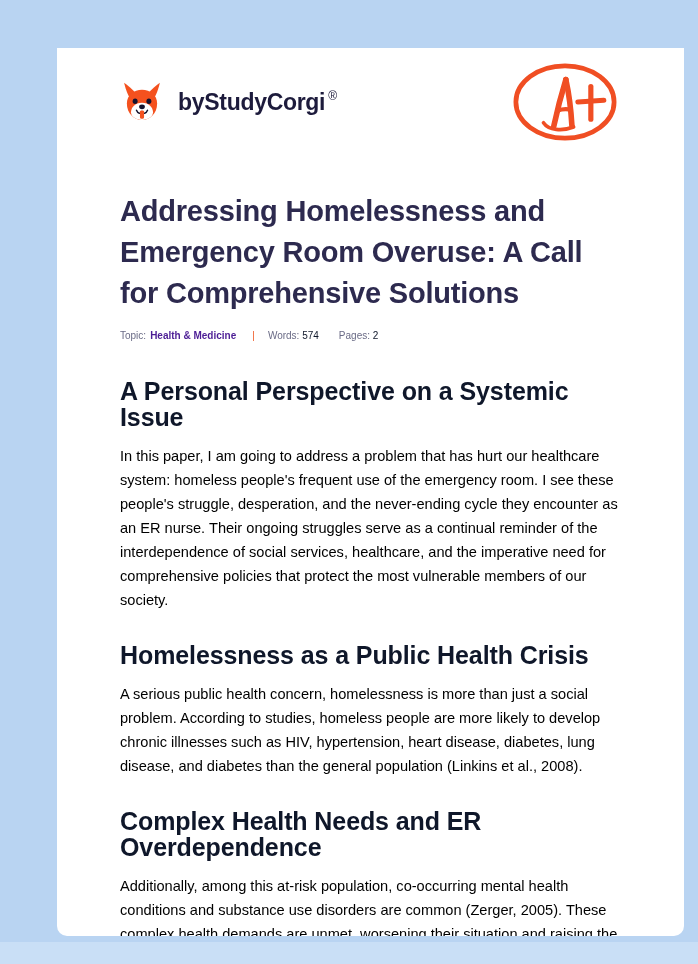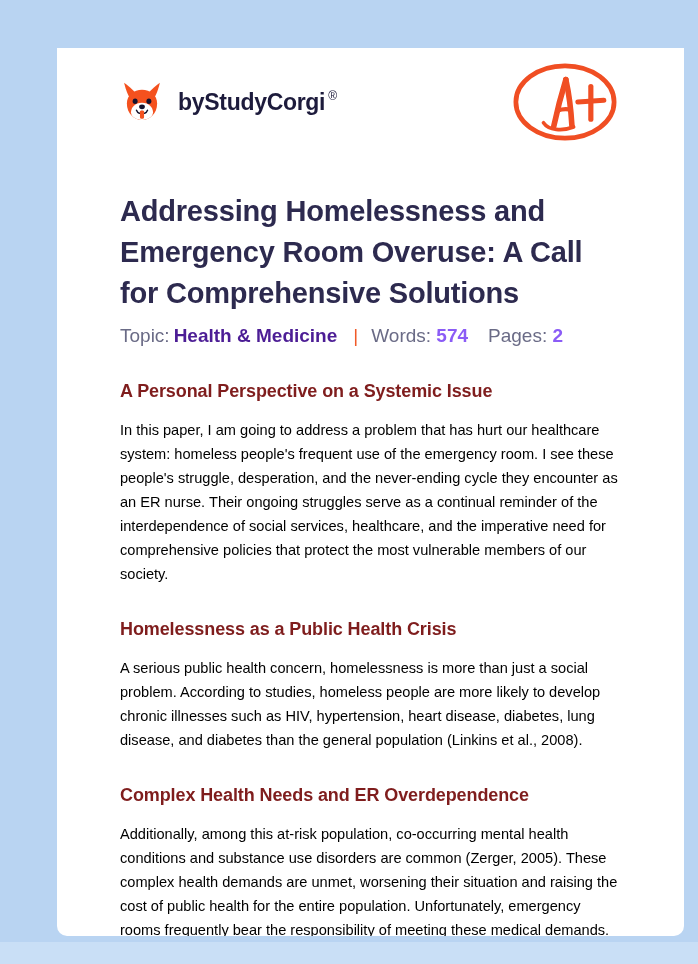--- a/index.html
+++ b/index.html
@@ -98,48 +98,48 @@
     font-size: 29px;
     line-height: 41px;
     font-weight: bold;
     color: #2d2a4f;
     letter-spacing: -0.2px;
   }
 
   
   .meta-row {
     margin-top: 13px;
-    font-size: 19px;
+    font-size: 10px;
     color: #6a6b86;
     display: flex;
     align-items: center;
     flex-wrap: wrap;
     line-height: 18px;
   }
   .meta-label { color: #6a6b86; }
   .meta-strong {
     color: #4c1d95;
     font-weight: bold;
     margin-left: 4px;
   }
   .meta-divider {
     color: #f05a28;
     margin: 0 13px 0 16px;
     font-weight: normal;
   }
   .meta-words { margin-left: 0; }
   .meta-pages { margin-left: 20px; }
-  .meta-num { color: #8b5cf6; font-weight: bold; }
+  .meta-num { color: #0f172a; }
 
   
   .section { margin-top: 0; }
   .section-heading {
-    font-size: 18px;
-    font-weight: bold;
-    color: #7f1d1d;
+    font-size: 25px;
+    font-weight: bold;
+    color: #0f172a;
     letter-spacing: -0.1px;
     margin: 30px 0 0 0;
     line-height: 26px;
   }
   .section-heading.first { margin-top: 33px; }
 
   .section-body {
     margin: 14px 0 0 0;
     font-size: 14.6px;
     line-height: 24px;

